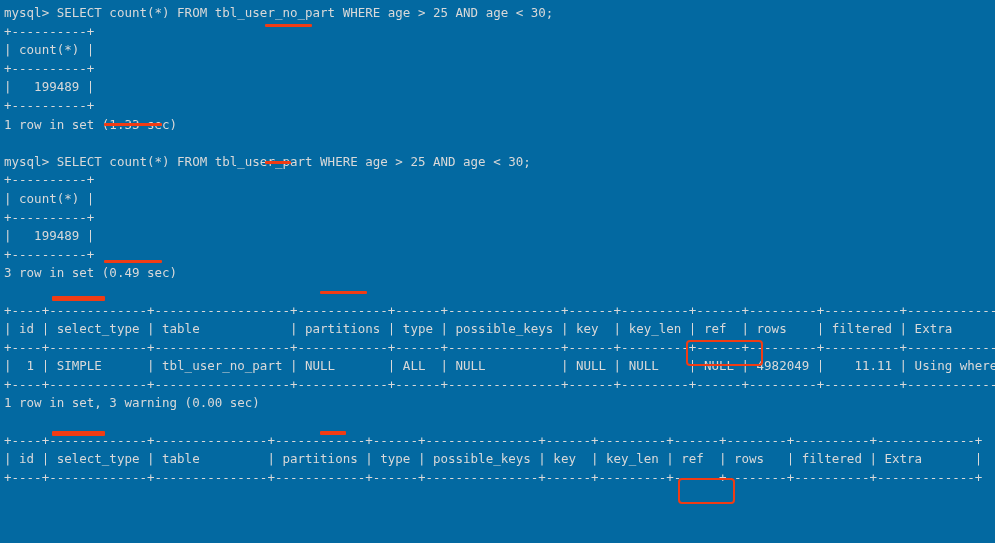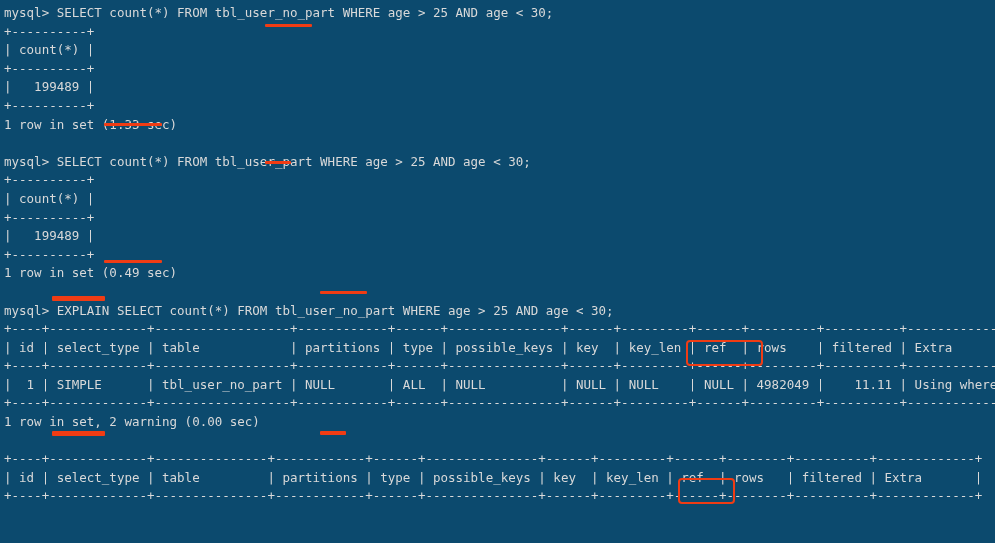--- a/index.html
+++ b/index.html
@@ -5,21 +5,21 @@
 <style>
   html, body {
     margin: 0;
     padding: 0;
     background: #000000;
   }
   #terminal {
     position: relative;
     width: 995px;
     height: 543px;
-    background: #0c4a6e;
+    background: #0369a1;
     overflow: hidden;
     font-family: "DejaVu Sans Mono", monospace;
     font-size: 12.5px;
     line-height: 18.6px;
     color: #d9d9d9;
     padding: 4px 0 8px 4px;
     box-sizing: border-box;
     -webkit-font-smoothing: antialiased;
   }
   pre.term-line {
@@ -62,30 +62,29 @@
   <pre class="term-line">+----------+</pre>
   <pre class="term-line">1 row in set (1.33 sec)</pre>
   <pre class="term-line blank"> </pre>
 
   <pre class="term-line">mysql&gt; SELECT count(*) FROM tbl_user_part WHERE age &gt; 25 AND age &lt; 30;</pre>
   <pre class="term-line">+----------+</pre>
   <pre class="term-line">| count(*) |</pre>
   <pre class="term-line">+----------+</pre>
   <pre class="term-line">|   199489 |</pre>
   <pre class="term-line">+----------+</pre>
-  <pre class="term-line">1 row in set (0.49 sec)</pre>
+  <pre class="term-line">3 row in set (0.49 sec)</pre>
   <pre class="term-line blank"> </pre>
 
-  <pre class="term-line">mysql&gt; EXPLAIN SELECT count(*) FROM tbl_user_no_part WHERE age &gt; 25 AND age &lt; 30;</pre>
   <pre class="term-line">+----+-------------+------------------+------------+------+---------------+------+---------+------+---------+----------+-------------+</pre>
   <pre class="term-line">| id | select_type | table            | partitions | type | possible_keys | key  | key_len | ref  | rows    | filtered | Extra       |</pre>
   <pre class="term-line">+----+-------------+------------------+------------+------+---------------+------+---------+------+---------+----------+-------------+</pre>
   <pre class="term-line">|  1 | SIMPLE      | tbl_user_no_part | NULL       | ALL  | NULL          | NULL | NULL    | NULL | 4982049 |    11.11 | Using where |</pre>
   <pre class="term-line">+----+-------------+------------------+------------+------+---------------+------+---------+------+---------+----------+-------------+</pre>
-  <pre class="term-line">1 row in set, 2 warning (0.00 sec)</pre>
+  <pre class="term-line">1 row in set, 3 warning (0.00 sec)</pre>
   <pre class="term-line blank"> </pre>
 
   <pre class="term-line">+----+-------------+---------------+------------+------+---------------+------+---------+------+--------+----------+-------------+</pre>
   <pre class="term-line">| id | select_type | table         | partitions | type | possible_keys | key  | key_len | ref  | rows   | filtered | Extra       |</pre>
   <pre class="term-line">+----+-------------+---------------+------------+------+---------------+------+---------+------+--------+----------+-------------+</pre>
 
   <div id="annotation-layer">
       <div class="ann" style="left: 265px; top: 24px; width: 47px; height: 3px; background: rgb(240, 60, 20);"></div>
       <div class="ann" style="left: 104px; top: 123px; width: 58px; height: 3px; background: rgb(240, 60, 20);"></div>
       <div class="ann" style="left: 265px; top: 161px; width: 26px; height: 3px; background: rgb(240, 60, 20);"></div>

